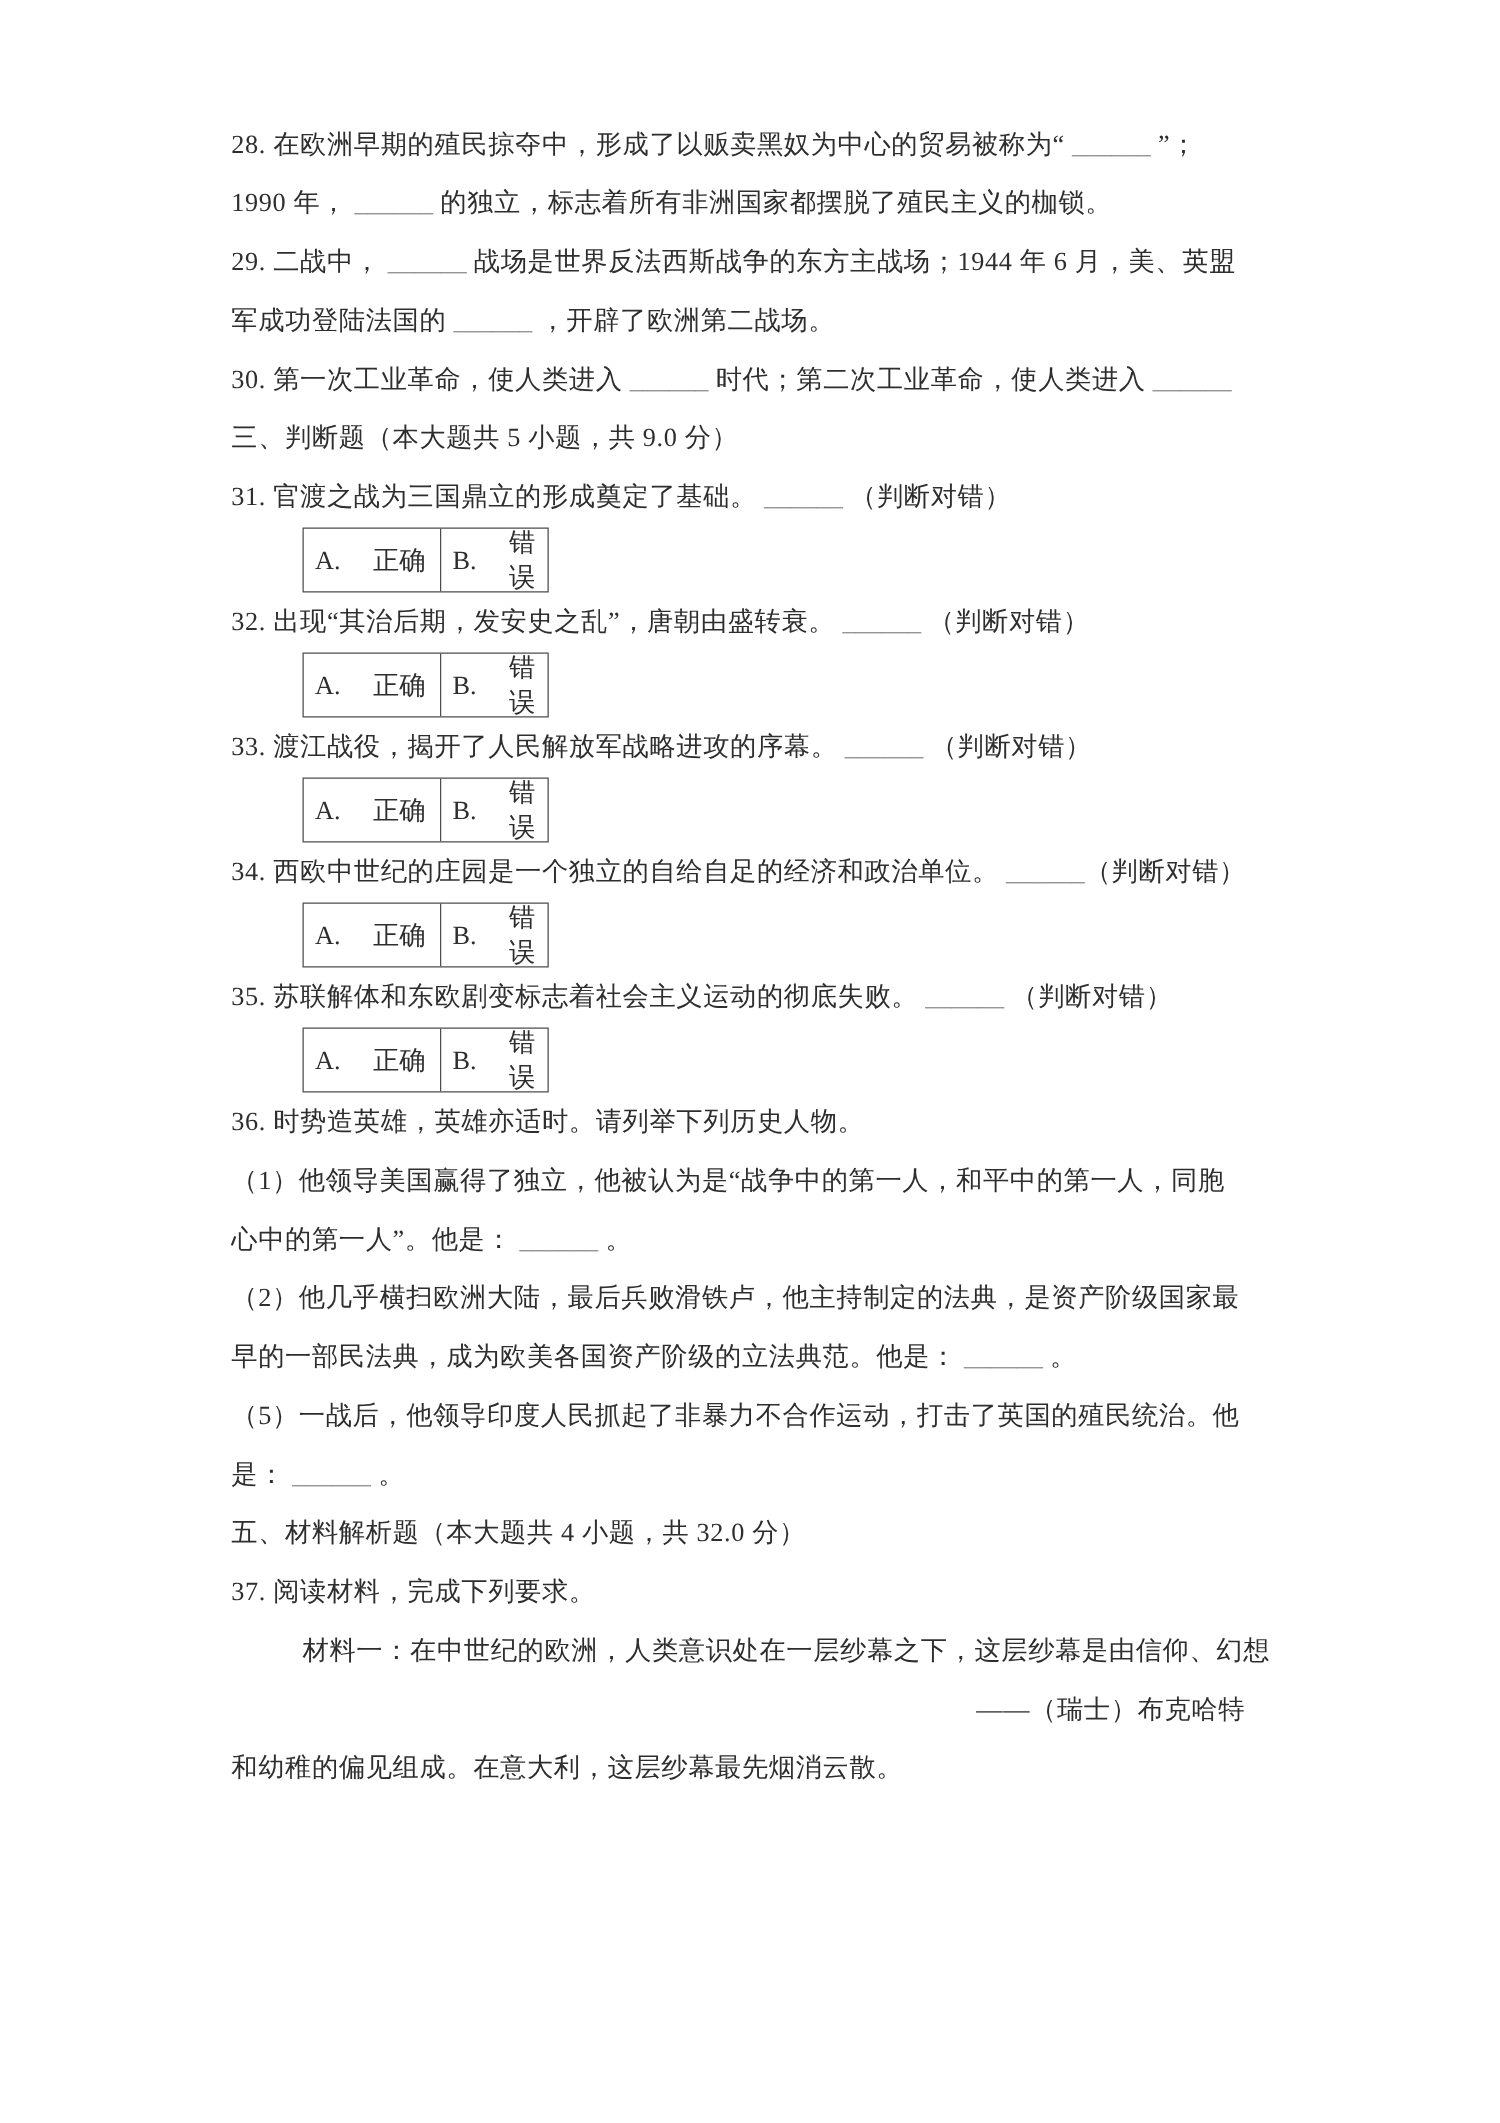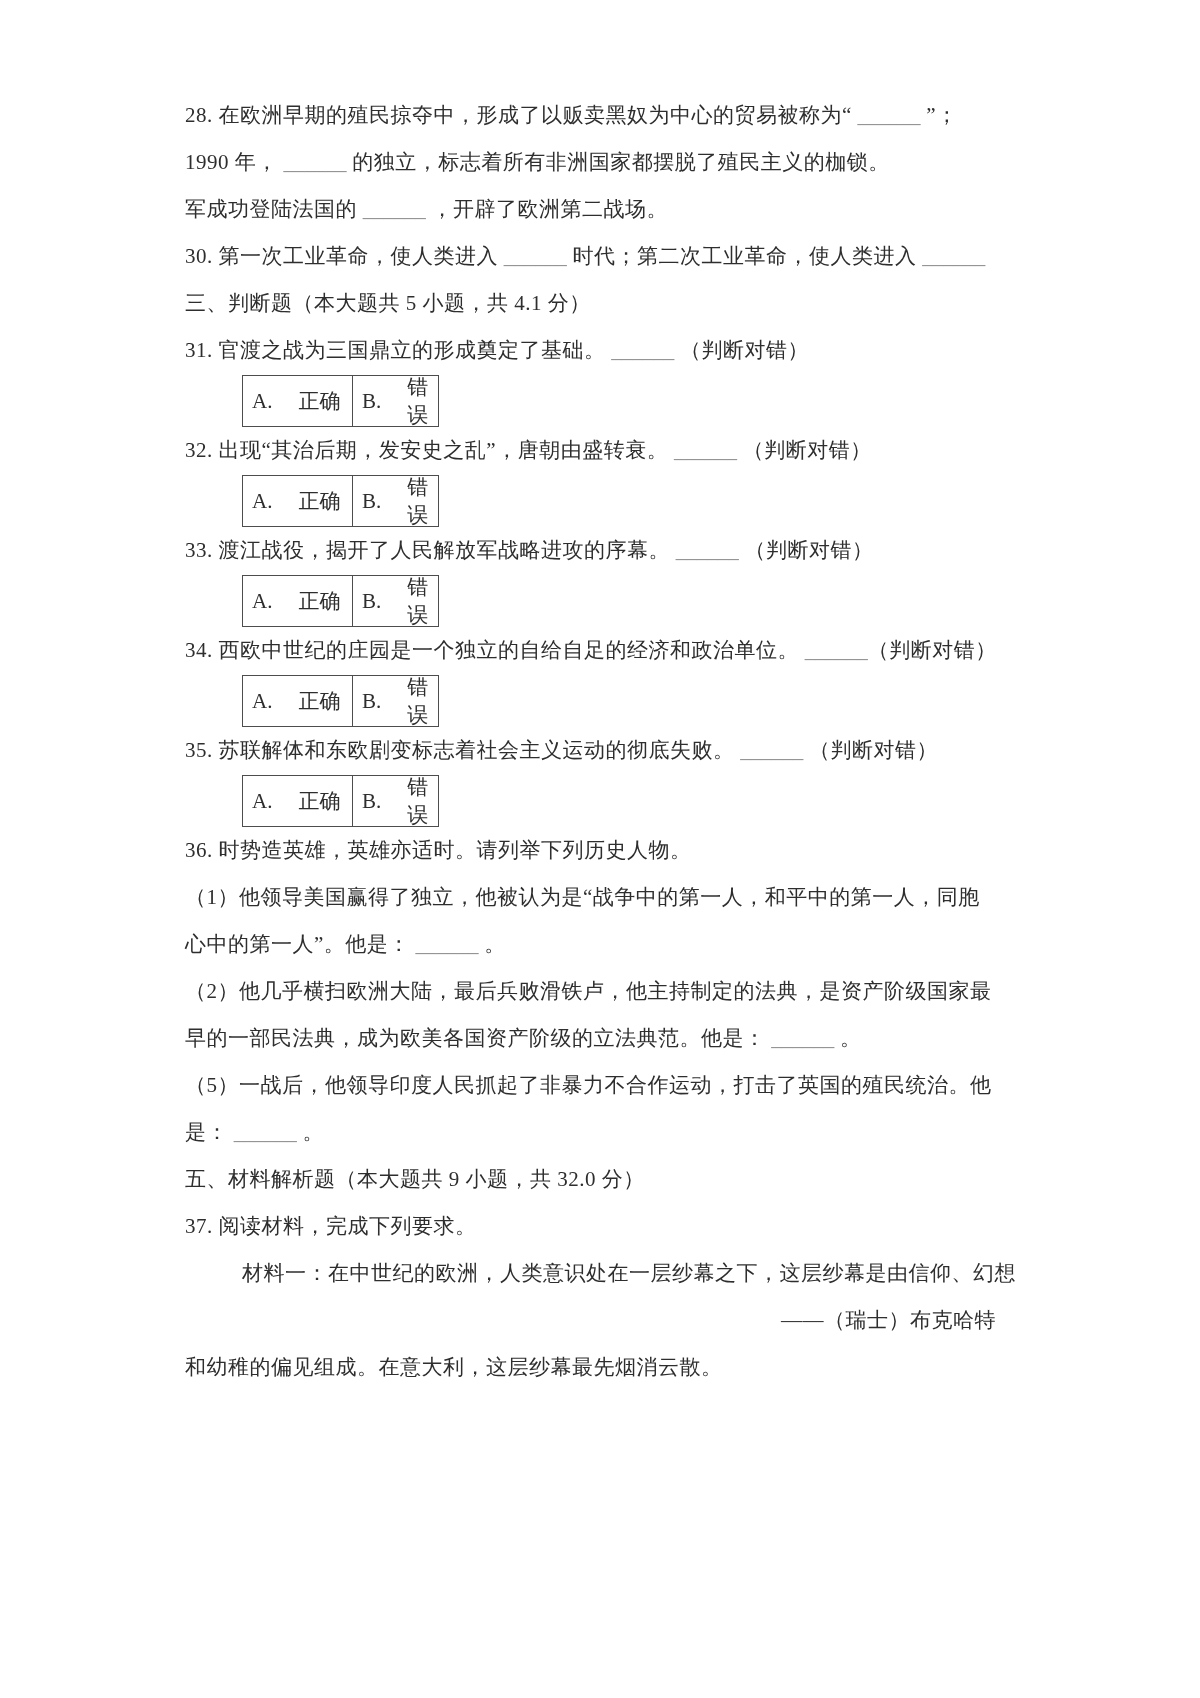--- a/index.html
+++ b/index.html
@@ -59,25 +59,26 @@
 </style>
 </head>
 <body>
 
 <div class="page">
   <div class="doc">
 
     <div class="line">28. 在欧洲早期的殖民掠夺中，形成了以贩卖黑奴为中心的贸易被称为“ <span class="blank">______</span> ”；</div>
     <div class="line">1990 年， <span class="blank">______</span> 的独立，标志着所有非洲国家都摆脱了殖民主义的枷锁。</div>
 
+    <div class="line">29. 二战中， <span class="blank">______</span> 战场是世界反法西斯战争的东方主战场；1944 年 6 月，美、英盟</div>
     <div class="line">军成功登陆法国的 <span class="blank">______</span> ，开辟了欧洲第二战场。</div>
 
     <div class="line">30. 第一次工业革命，使人类进入 <span class="blank">______</span> 时代；第二次工业革命，使人类进入 <span class="blank">______</span></div>
 
-    <div class="line">三、判断题（本大题共 5 小题，共 4.1 分）</div>
+    <div class="line">三、判断题（本大题共 5 小题，共 9.0 分）</div>
 
     <div class="line">31. 官渡之战为三国鼎立的形成奠定了基础。 <span class="blank">______</span> （判断对错）</div>
     <div class="judge-table">
       <div class="judge-cell a">
         <span class="opt-label">A.</span>
         <span>正确</span>
       </div>
       <div class="judge-cell b">
         <span class="opt-label">B.</span>
         <span>错误</span>
@@ -134,21 +135,21 @@
 
 
     <div class="line">36. 时势造英雄，英雄亦适时。请列举下列历史人物。</div>
     <div class="line">（1）他领导美国赢得了独立，他被认为是“战争中的第一人，和平中的第一人，同胞</div>
     <div class="line">心中的第一人”。他是： <span class="blank">______</span> 。</div>
     <div class="line">（2）他几乎横扫欧洲大陆，最后兵败滑铁卢，他主持制定的法典，是资产阶级国家最</div>
     <div class="line">早的一部民法典，成为欧美各国资产阶级的立法典范。他是： <span class="blank">______</span> 。</div>
     <div class="line">（5）一战后，他领导印度人民抓起了非暴力不合作运动，打击了英国的殖民统治。他</div>
     <div class="line">是： <span class="blank">______</span> 。</div>
 
-    <div class="line">五、材料解析题（本大题共 9 小题，共 32.0 分）</div>
+    <div class="line">五、材料解析题（本大题共 4 小题，共 32.0 分）</div>
 
     <div class="line">37. 阅读材料，完成下列要求。</div>
     <div class="line indent">材料一：在中世纪的欧洲，人类意识处在一层纱幕之下，这层纱幕是由信仰、幻想</div>
     <div class="line align-right">——（瑞士）布克哈特</div>
     <div class="line">和幼稚的偏见组成。在意大利，这层纱幕最先烟消云散。</div>
 
   </div>
 </div>
 
 </body></html>

